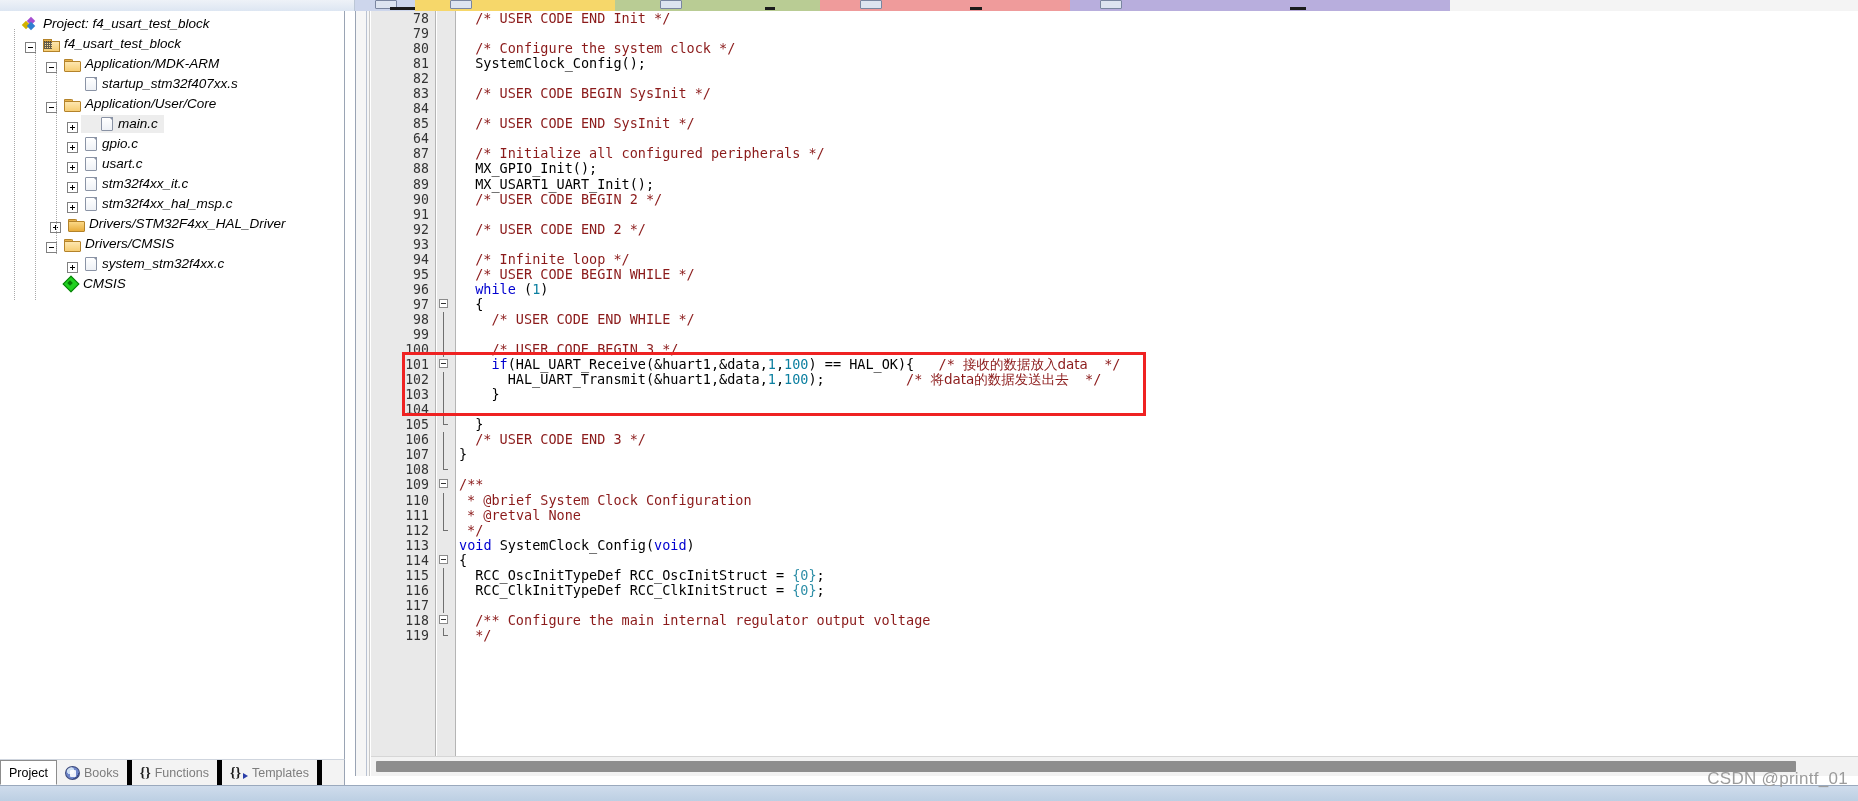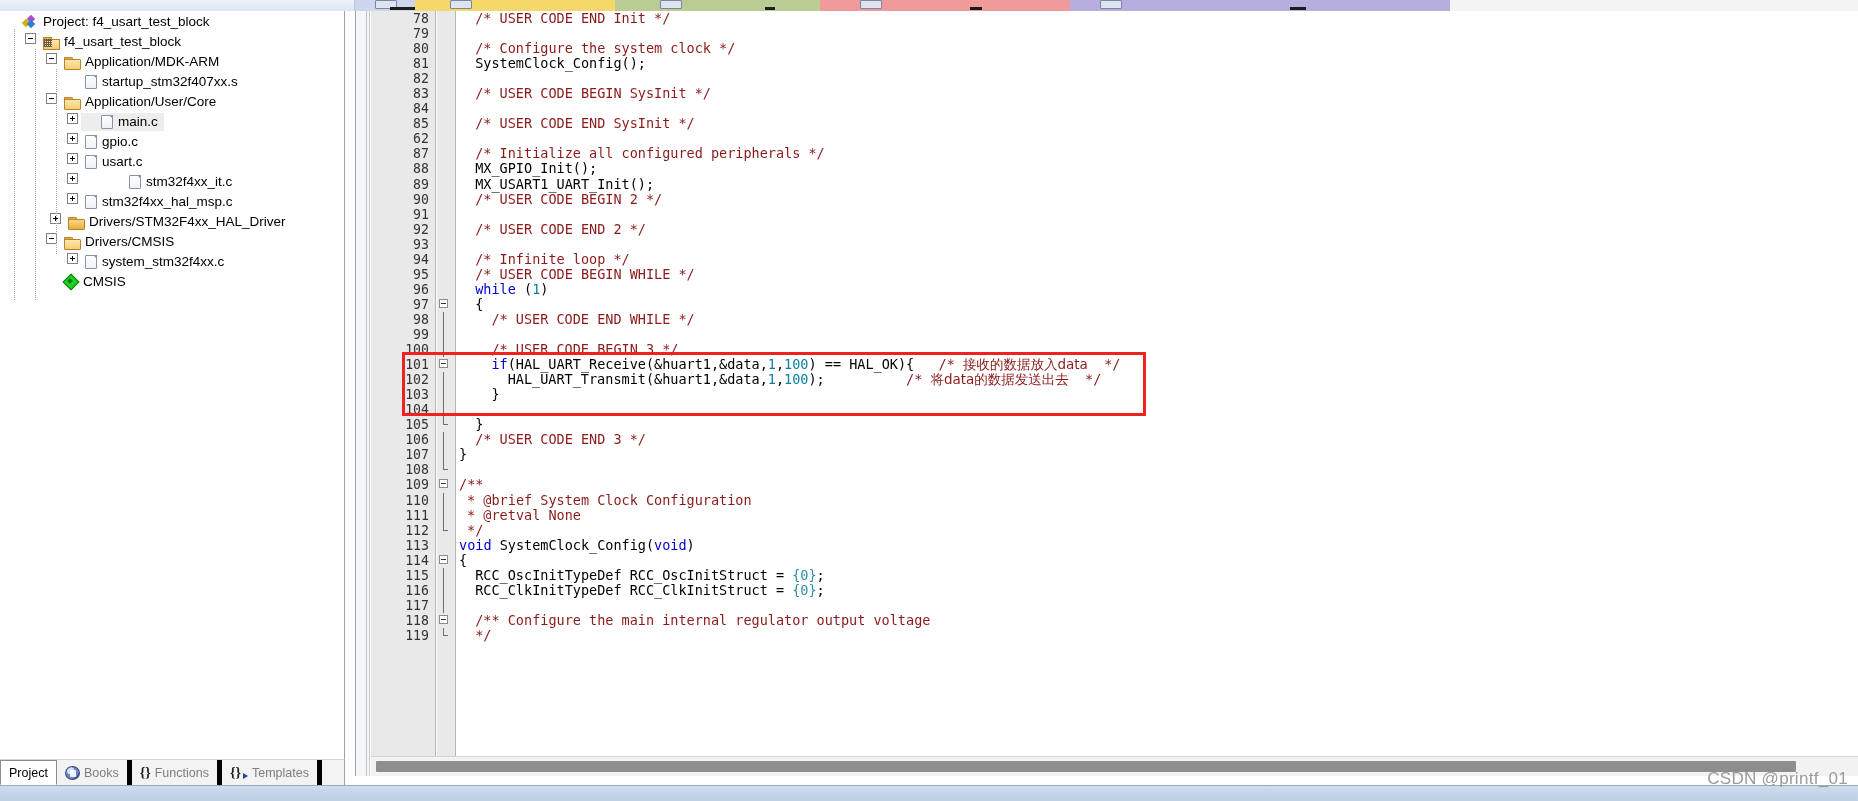--- a/index.html
+++ b/index.html
@@ -64,24 +64,25 @@
   .tree {
     padding: 2px 0 0 0;
     font-family: "Liberation Sans", sans-serif;
     font-size: 13.5px;
     color: #000000;
     line-height: 20px;
     user-select: none;
   }
   .tnode {
     display: flex;
-    align-items: flex-start;
+    align-items: flex-end;
     height: 20px;
     white-space: nowrap;
     position: relative;
+    font-style: italic;
   }
   .tnode.selected .tlabel-box {
     background: #ededed;
     padding-left: 20px;
   }
   .tlabel-box {
     padding: 0 6px 0 4px;
     height: 18px;
     display: flex;
     align-items: center;
@@ -541,21 +542,21 @@
             <span>gpio.c</span>
           </span>
         </div>
         <div class="tnode" style="padding-left: 67px;">
           <span class="expander plus"></span>
           <span class="tlabel-box">
             <span class="ico ico-file"></span>
             <span>usart.c</span>
           </span>
         </div>
-        <div class="tnode" style="padding-left: 67px; gap: 44px;">
+        <div class="tnode" style="padding-left: 67px;">
           <span class="expander plus"></span>
           <span class="tlabel-box">
             <span class="ico ico-file"></span>
             <span>stm32f4xx_it.c</span>
           </span>
         </div>
         <div class="tnode" style="padding-left: 67px;">
           <span class="expander plus"></span>
           <span class="tlabel-box">
             <span class="ico ico-file"></span>
@@ -624,21 +625,21 @@
       <div class="fold-bg"></div>
       <div id="code-lines">
           <div class="code-line"><span class="ln">78</span><span class="src" style="left: 104.24px;"><span class="cmt">/* USER CODE END Init */</span></span></div>
           <div class="code-line"><span class="ln">79</span><span class="src" style="left: 88px;"></span></div>
           <div class="code-line"><span class="ln">80</span><span class="src" style="left: 104.24px;"><span class="cmt">/* Configure the system clock */</span></span></div>
           <div class="code-line"><span class="ln">81</span><span class="src" style="left: 104.24px;"><span>SystemClock_Config</span><span>();</span></span></div>
           <div class="code-line"><span class="ln">82</span><span class="src" style="left: 88px;"></span></div>
           <div class="code-line"><span class="ln">83</span><span class="src" style="left: 104.24px;"><span class="cmt">/* USER CODE BEGIN SysInit */</span></span></div>
           <div class="code-line"><span class="ln">84</span><span class="src" style="left: 88px;"></span></div>
           <div class="code-line"><span class="ln">85</span><span class="src" style="left: 104.24px;"><span class="cmt">/* USER CODE END SysInit */</span></span></div>
-          <div class="code-line"><span class="ln">62</span><span class="src" style="left: 88px;"></span></div>
+          <div class="code-line"><span class="ln">64</span><span class="src" style="left: 88px;"></span></div>
           <div class="code-line"><span class="ln">87</span><span class="src" style="left: 104.24px;"><span class="cmt">/* Initialize all configured peripherals */</span></span></div>
           <div class="code-line"><span class="ln">88</span><span class="src" style="left: 104.24px;"><span>MX_GPIO_Init</span><span>();</span></span></div>
           <div class="code-line"><span class="ln">89</span><span class="src" style="left: 104.24px;"><span>MX_USART1_UART_Init</span><span>();</span></span></div>
           <div class="code-line"><span class="ln">90</span><span class="src" style="left: 104.24px;"><span class="cmt">/* USER CODE BEGIN 2 */</span></span></div>
           <div class="code-line"><span class="ln">91</span><span class="src" style="left: 88px;"></span></div>
           <div class="code-line"><span class="ln">92</span><span class="src" style="left: 104.24px;"><span class="cmt">/* USER CODE END 2 */</span></span></div>
           <div class="code-line"><span class="ln">93</span><span class="src" style="left: 88px;"></span></div>
           <div class="code-line"><span class="ln">94</span><span class="src" style="left: 104.24px;"><span class="cmt">/* Infinite loop */</span></span></div>
           <div class="code-line"><span class="ln">95</span><span class="src" style="left: 104.24px;"><span class="cmt">/* USER CODE BEGIN WHILE */</span></span></div>
           <div class="code-line"><span class="ln">96</span><span class="src" style="left: 104.24px;"><span class="kw">while</span><span> (</span><span class="num">1</span><span>)</span></span></div>

